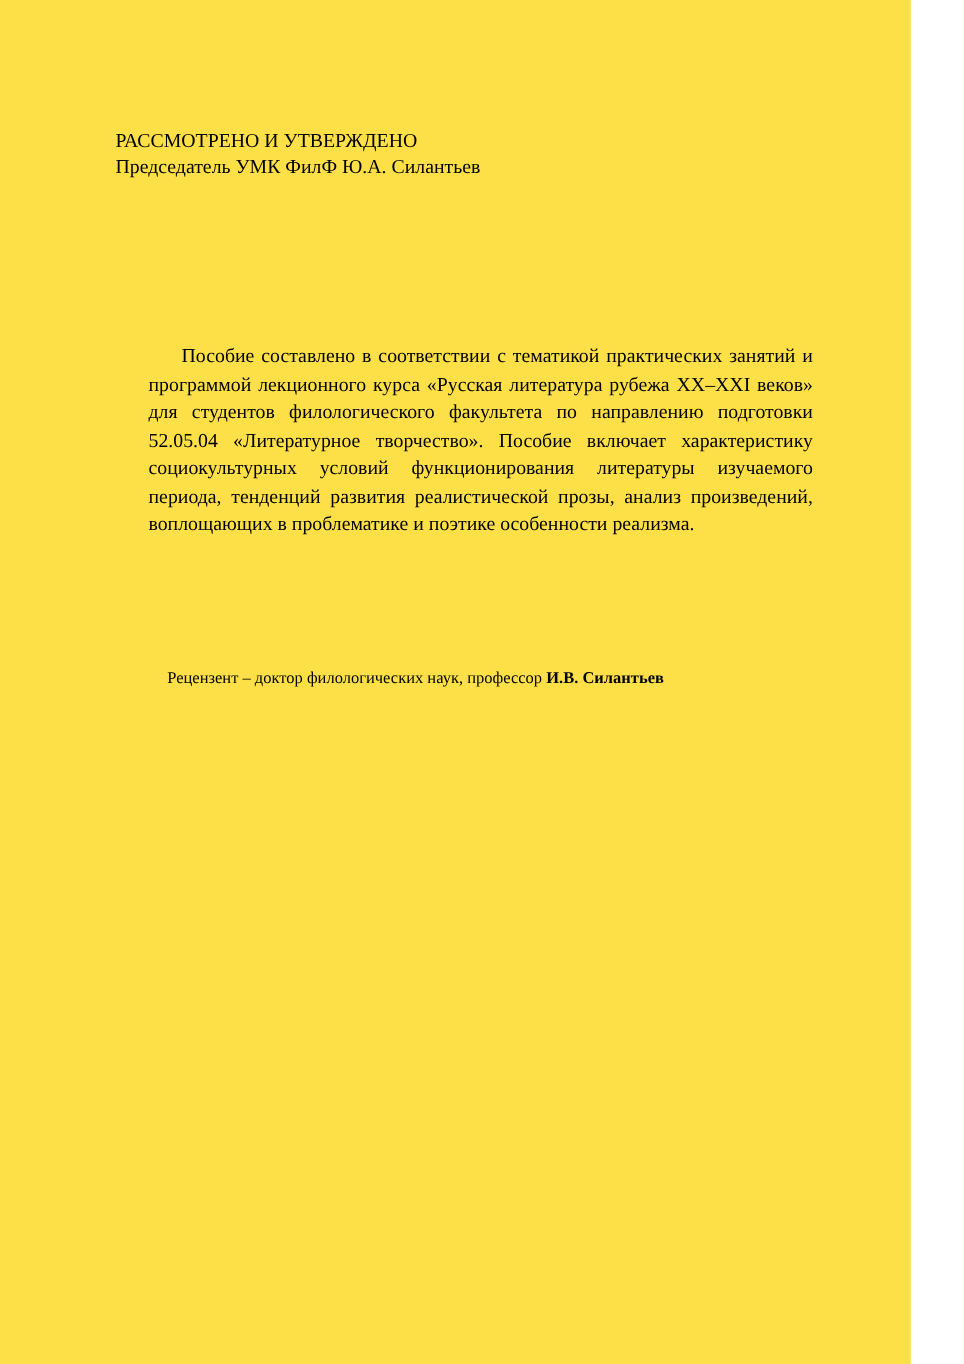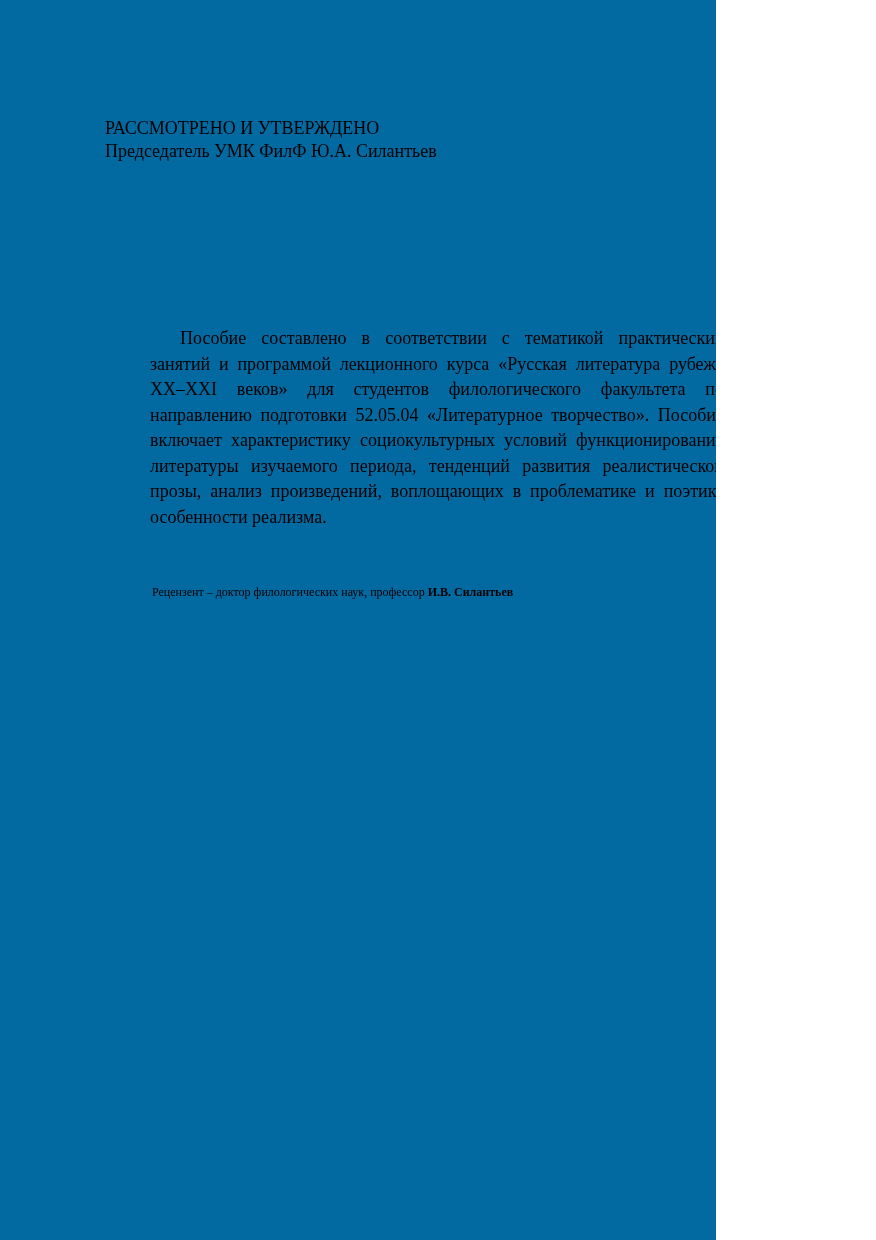--- a/index.html
+++ b/index.html
@@ -2,23 +2,23 @@
 <html><head>
 <meta charset="utf-8">
 <style>
   html, body {
     margin: 0;
     padding: 0;
     background: #ffffff;
   }
   .page {
     position: relative;
-    width: 716px;
+    width: 828px;
     height: 1240px;
-    background: #0369a1;
+    background: #fde047;
     font-family: "Liberation Serif", serif;
     color: #000000;
     overflow: hidden;
   }
   .approval-block {
     position: absolute;
     left: 105px;
     top: 117px;
     font-size: 18px;
     line-height: 23px;
@@ -28,28 +28,28 @@
   .annotation-block {
     position: absolute;
     left: 134px;
     top: 310px;
     width: 606px;
     font-size: 18px;
     line-height: 25.5px;
     text-align: justify;
   }
   .annotation-block p {
-    margin: 16px;
+    margin: 1px;
     text-indent: 30px;
   }
   .reviewer-line {
     position: absolute;
     left: 152px;
-    top: 581px;
-    font-size: 12px;
+    top: 606px;
+    font-size: 15px;
     line-height: 23px;
     white-space: nowrap;
   }
   .reviewer-line .bold {
     font-weight: bold;
   }
 </style>
 </head>
 <body>
 

